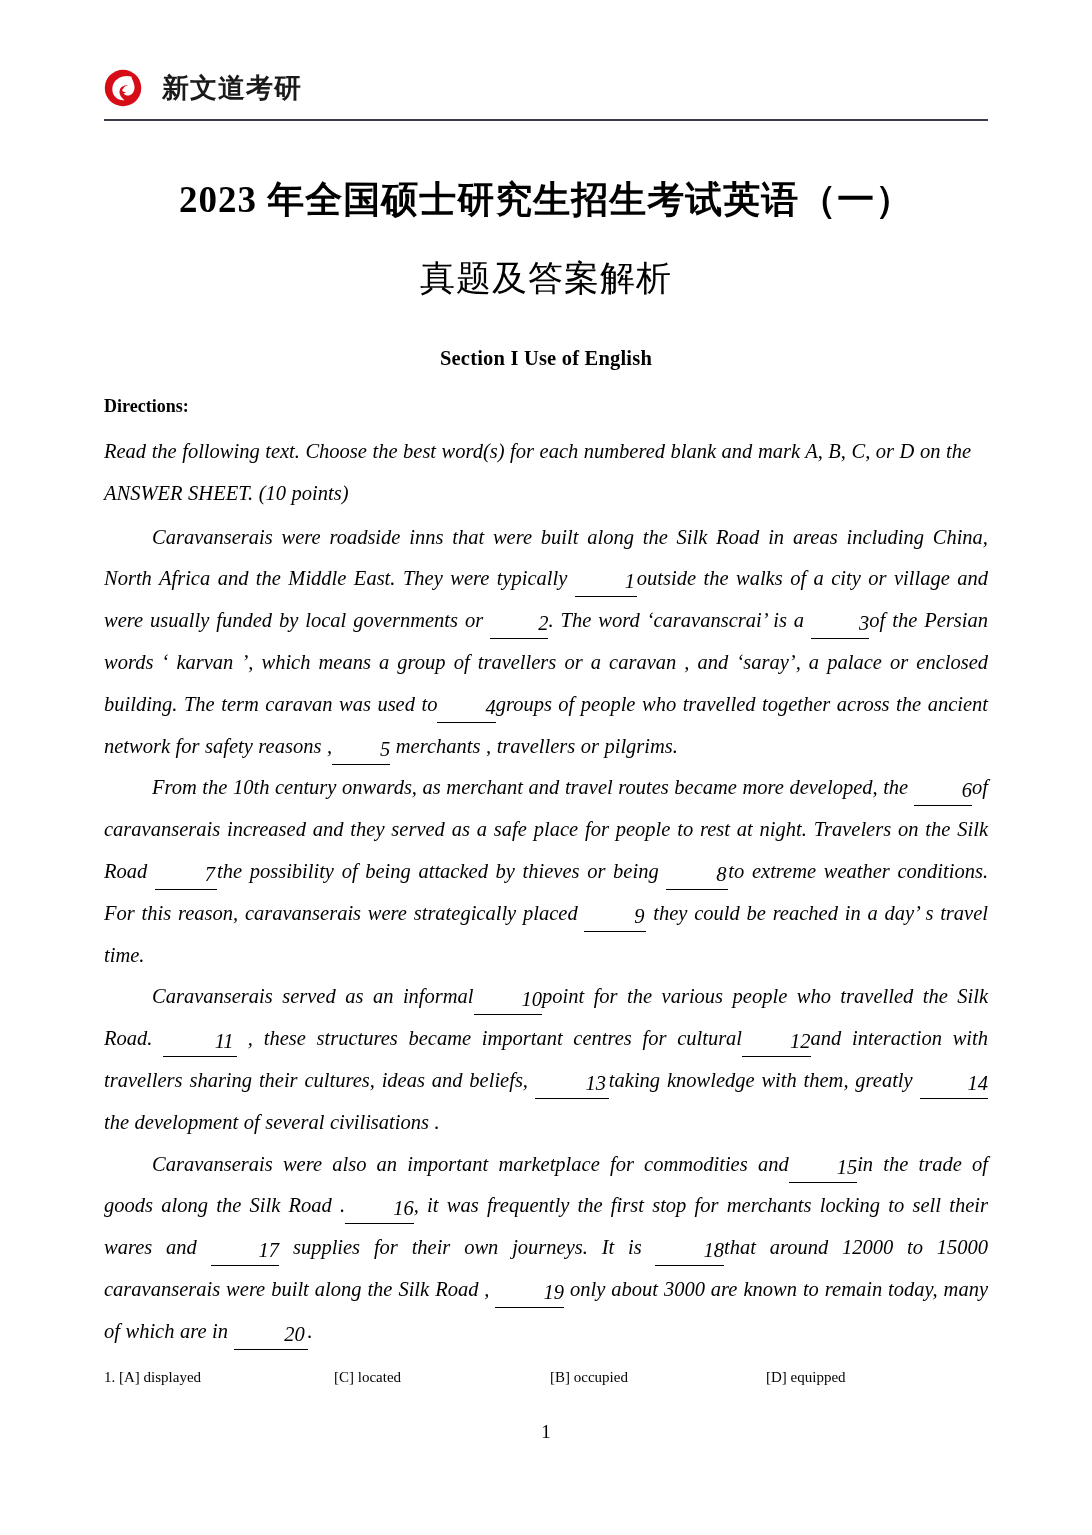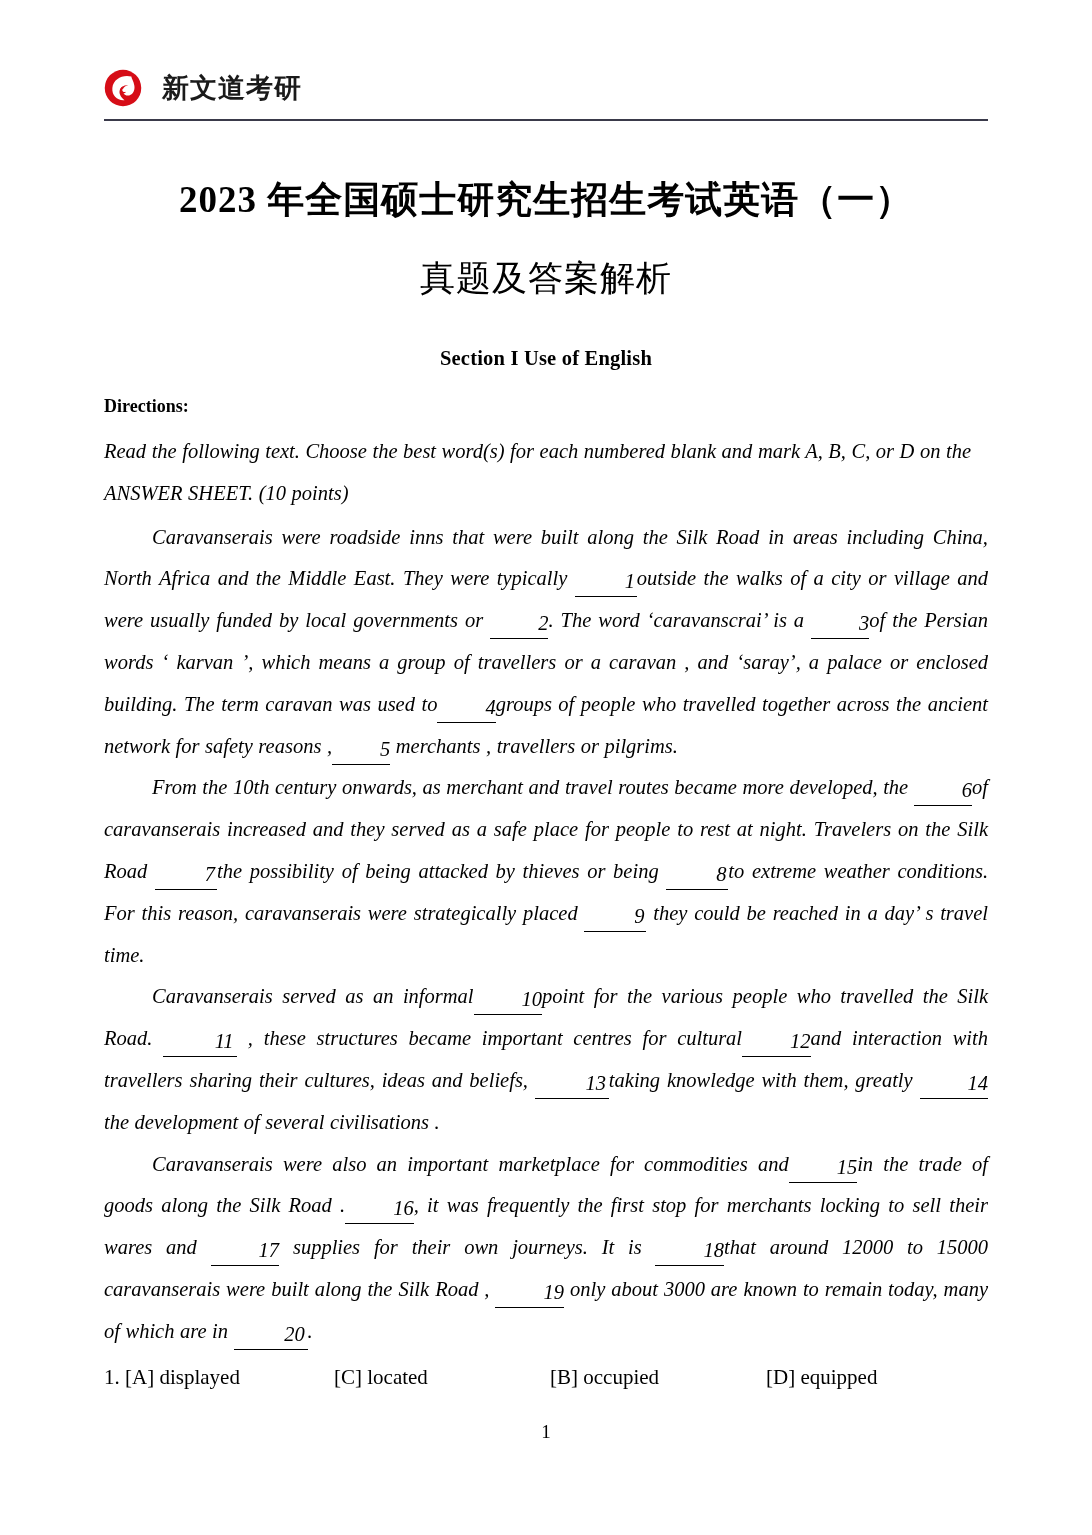--- a/index.html
+++ b/index.html
@@ -126,21 +126,21 @@
     font-size: 20.5px;
   }
   .w-sm { min-width: 52px; }
   .w-md { min-width: 62px; }
   .w-lg { min-width: 74px; }
   .w-xs { min-width: 34px; }
 
   
   .options-row {
     display: flex;
-    font-size: 21px;
+    font-size: 15px;
     line-height: 41.8px;
     margin-top: 4px;
     align-items: flex-end;
   }
   .opt {
     white-space: nowrap;
   }
   .opt-a { width: 230px; }
   .opt-b { width: 216px; }
   .opt-c { width: 216px; }

